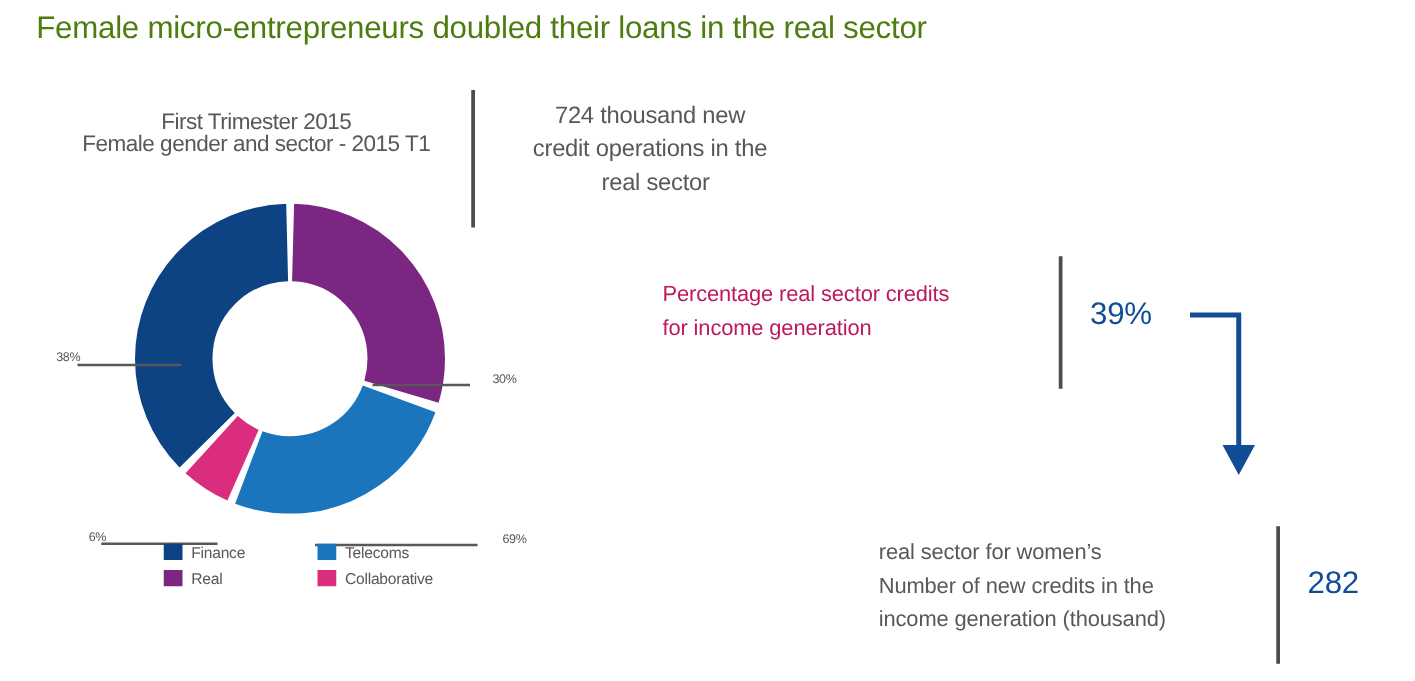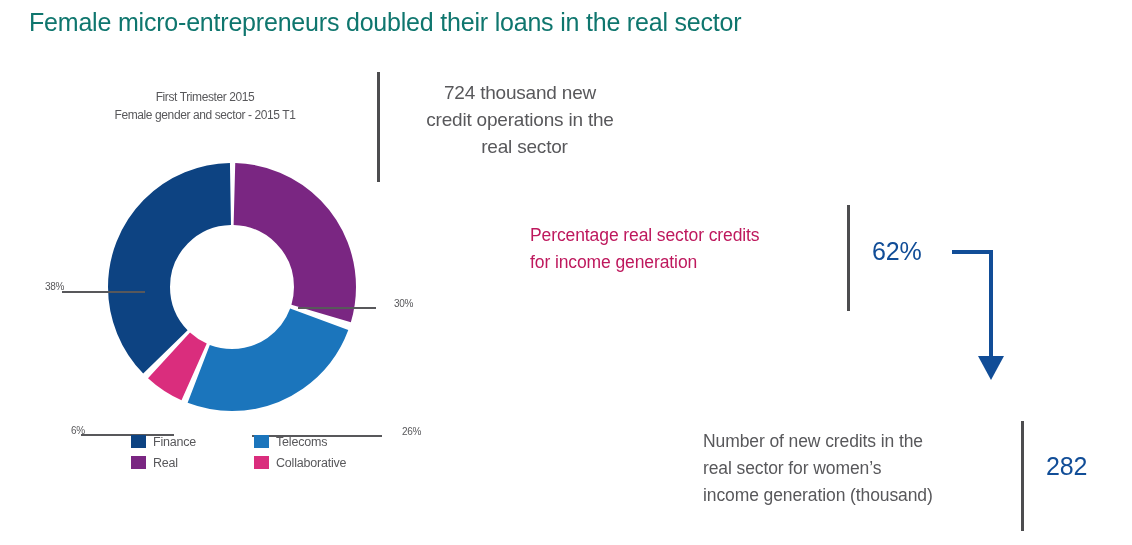--- a/index.html
+++ b/index.html
@@ -14,40 +14,40 @@
     font-family: "Liberation Sans", sans-serif;
     overflow: hidden;
   }
 
   
   #page-title {
     position: absolute;
     left: 29px;
     top: 8px;
     font-size: 25px;
-    color: #0f766e;
+    color: #4d7c0f;
     letter-spacing: -0.2px;
     white-space: nowrap;
   }
 
   
   #chart-block {
     position: absolute;
     left: 0px;
     top: 60px;
     width: 380px;
     height: 430px;
   }
   #chart-caption {
     position: absolute;
     left: 60px;
     top: 28px;
     width: 290px;
     text-align: center;
-    font-size: 12px;
+    font-size: 18px;
     color: #58585b;
     line-height: 18px;
     letter-spacing: -0.4px;
   }
   #chart-caption .cap-line { display: block; }
 
   #donut-wrap {
     position: absolute;
     left: 108px;
     top: 103px;
@@ -212,21 +212,21 @@
   <div class="leader" id="leader-38"></div>
   <div class="pct-label" id="pct-38">38%</div>
 
   <div class="leader" id="leader-30"></div>
   <div class="pct-label" id="pct-30">30%</div>
 
   <div class="leader" id="leader-6"></div>
   <div class="pct-label" id="pct-6">6%</div>
 
   <div class="leader" id="leader-26"></div>
-  <div class="pct-label" id="pct-26">26%</div>
+  <div class="pct-label" id="pct-26">69%</div>
 </div>
 
 <div id="legend">
   <div class="legend-item">
     <span class="legend-swatch" style="background:#0d4382"></span>
     <span class="legend-label">Finance</span>
   </div>
   <div class="legend-item">
     <span class="legend-swatch" style="background:#1b75bc"></span>
     <span class="legend-label">Telecoms</span>
@@ -248,25 +248,25 @@
 <div id="callout-724">
   <span class="c-line">724 thousand new</span>
   <span class="c-line">credit operations in the</span>
   <span class="c-line indent">real sector</span>
 </div>
 
 <div id="callout-pct-text">
   <span class="c-line">Percentage real sector credits</span>
   <span class="c-line">for income generation</span>
 </div>
-<div id="callout-pct-value">62%</div>
+<div id="callout-pct-value">39%</div>
 
 <svg id="arrow-svg" width="70" height="145" viewBox="0 0 70 145">
   <path d="M 2 12 L 41 12 L 41 117" fill="none" stroke="#114d97" stroke-width="4"></path>
   <path d="M 28 116 L 54 116 L 41 140 Z" fill="#114d97"></path>
 </svg>
 
 <div id="callout-282-text">
+  <span class="c-line">real sector for women’s</span>
   <span class="c-line">Number of new credits in the</span>
-  <span class="c-line">real sector for women’s</span>
   <span class="c-line">income generation (thousand)</span>
 </div>
 <div id="callout-282-value">282</div>
 
 </body></html>

